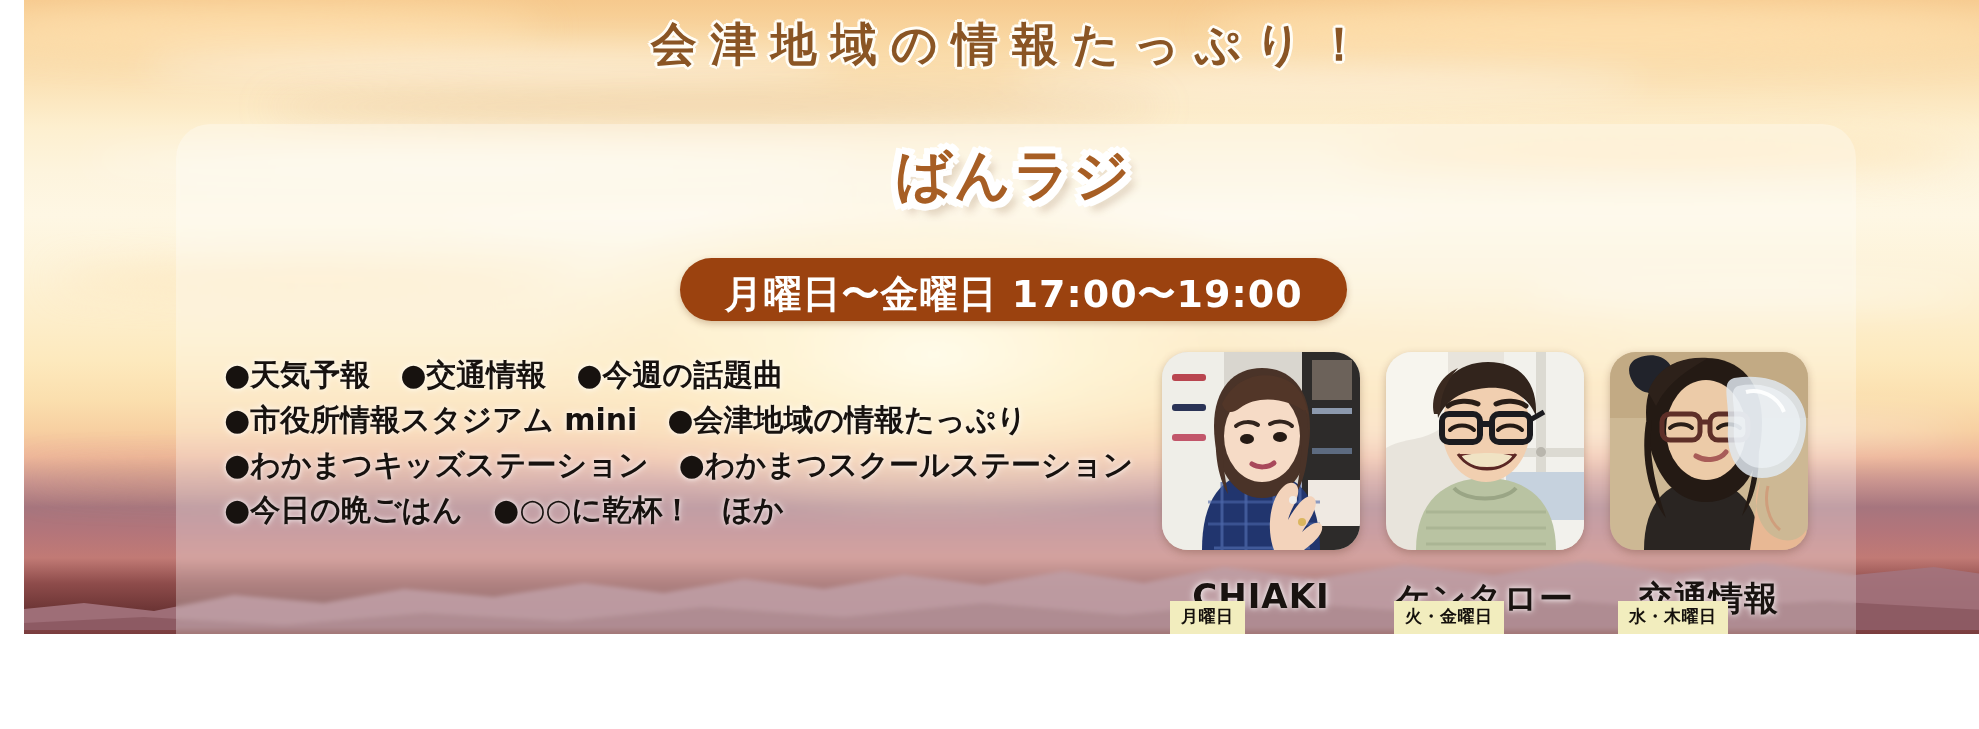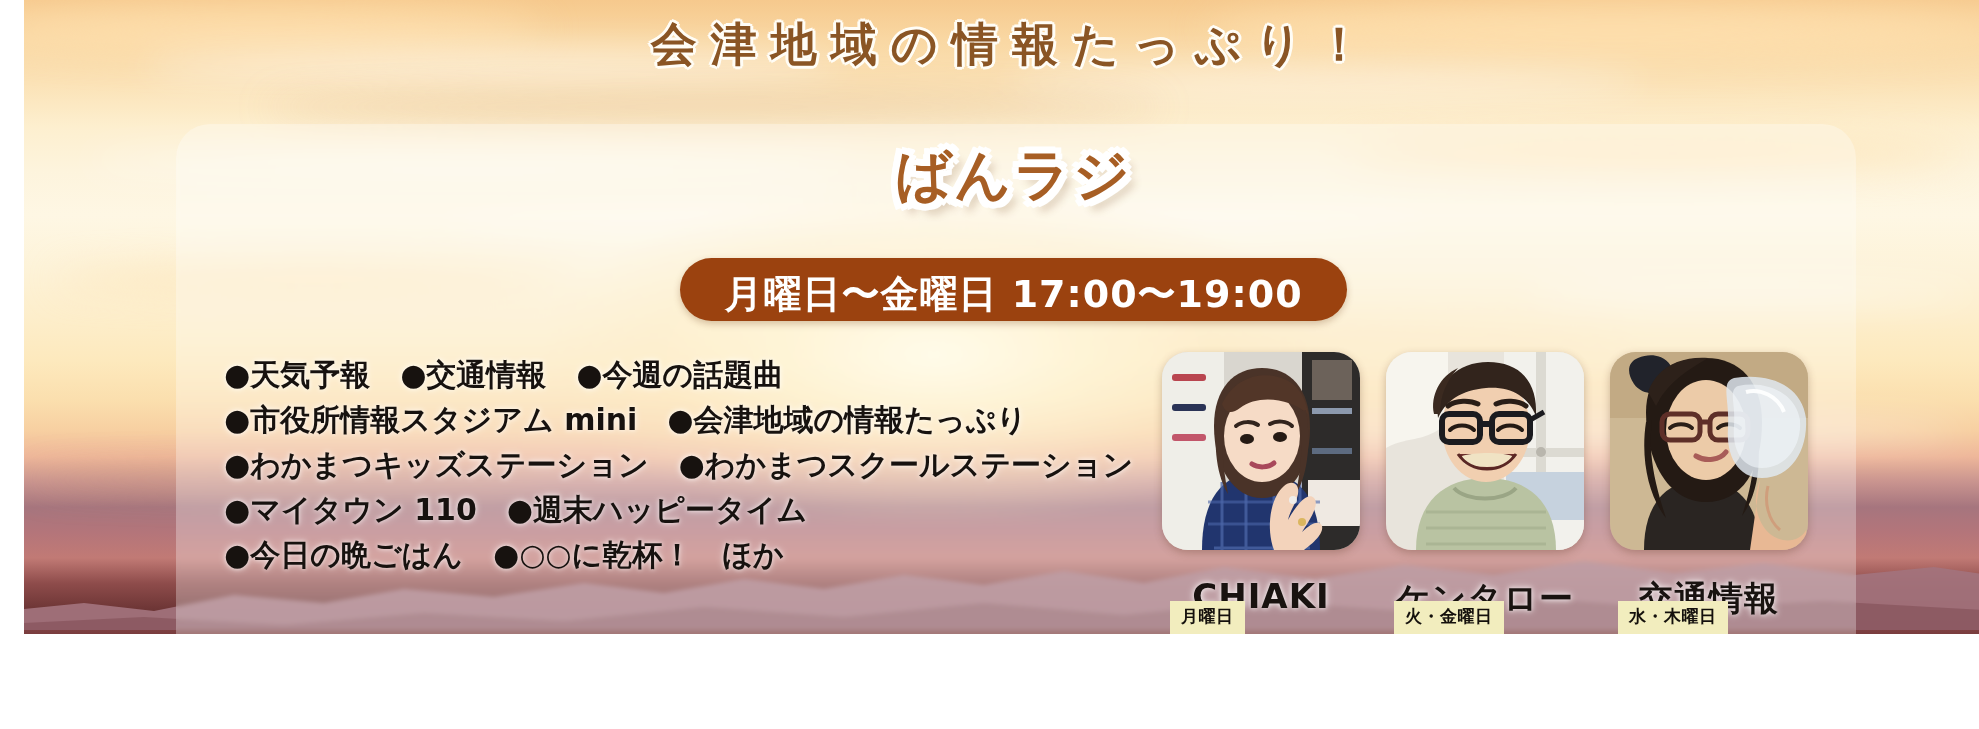--- a/index.html
+++ b/index.html
@@ -223,21 +223,20 @@
   <div id="title">ばんラジ</div>
 
   <div id="badge-wrap">
     <div id="badge">月曜日〜金曜日  17:00〜19:00</div>
   </div>
 
   <div id="program-list">
     <div class="prog-line">●天気予報　●交通情報　●今週の話題曲</div>
     <div class="prog-line">●市役所情報スタジアム mini　●会津地域の情報たっぷり</div>
     <div class="prog-line">●わかまつキッズステーション　●わかまつスクールステーション</div>
-    <div class="prog-line">●マイタウン 110　●週末ハッピータイム</div>
     <div class="prog-line">●今日の晩ごはん　●○○に乾杯！　ほか</div>
   </div>
 
   <div id="people">
 
     <div class="person">
       <div class="photo-frame">
         <svg viewBox="0 0 198 198" aria-hidden="true">
           <rect width="198" height="198" fill="#d9d6cf"></rect>
           <rect x="0" y="0" width="62" height="198" fill="#efeee8"></rect>

